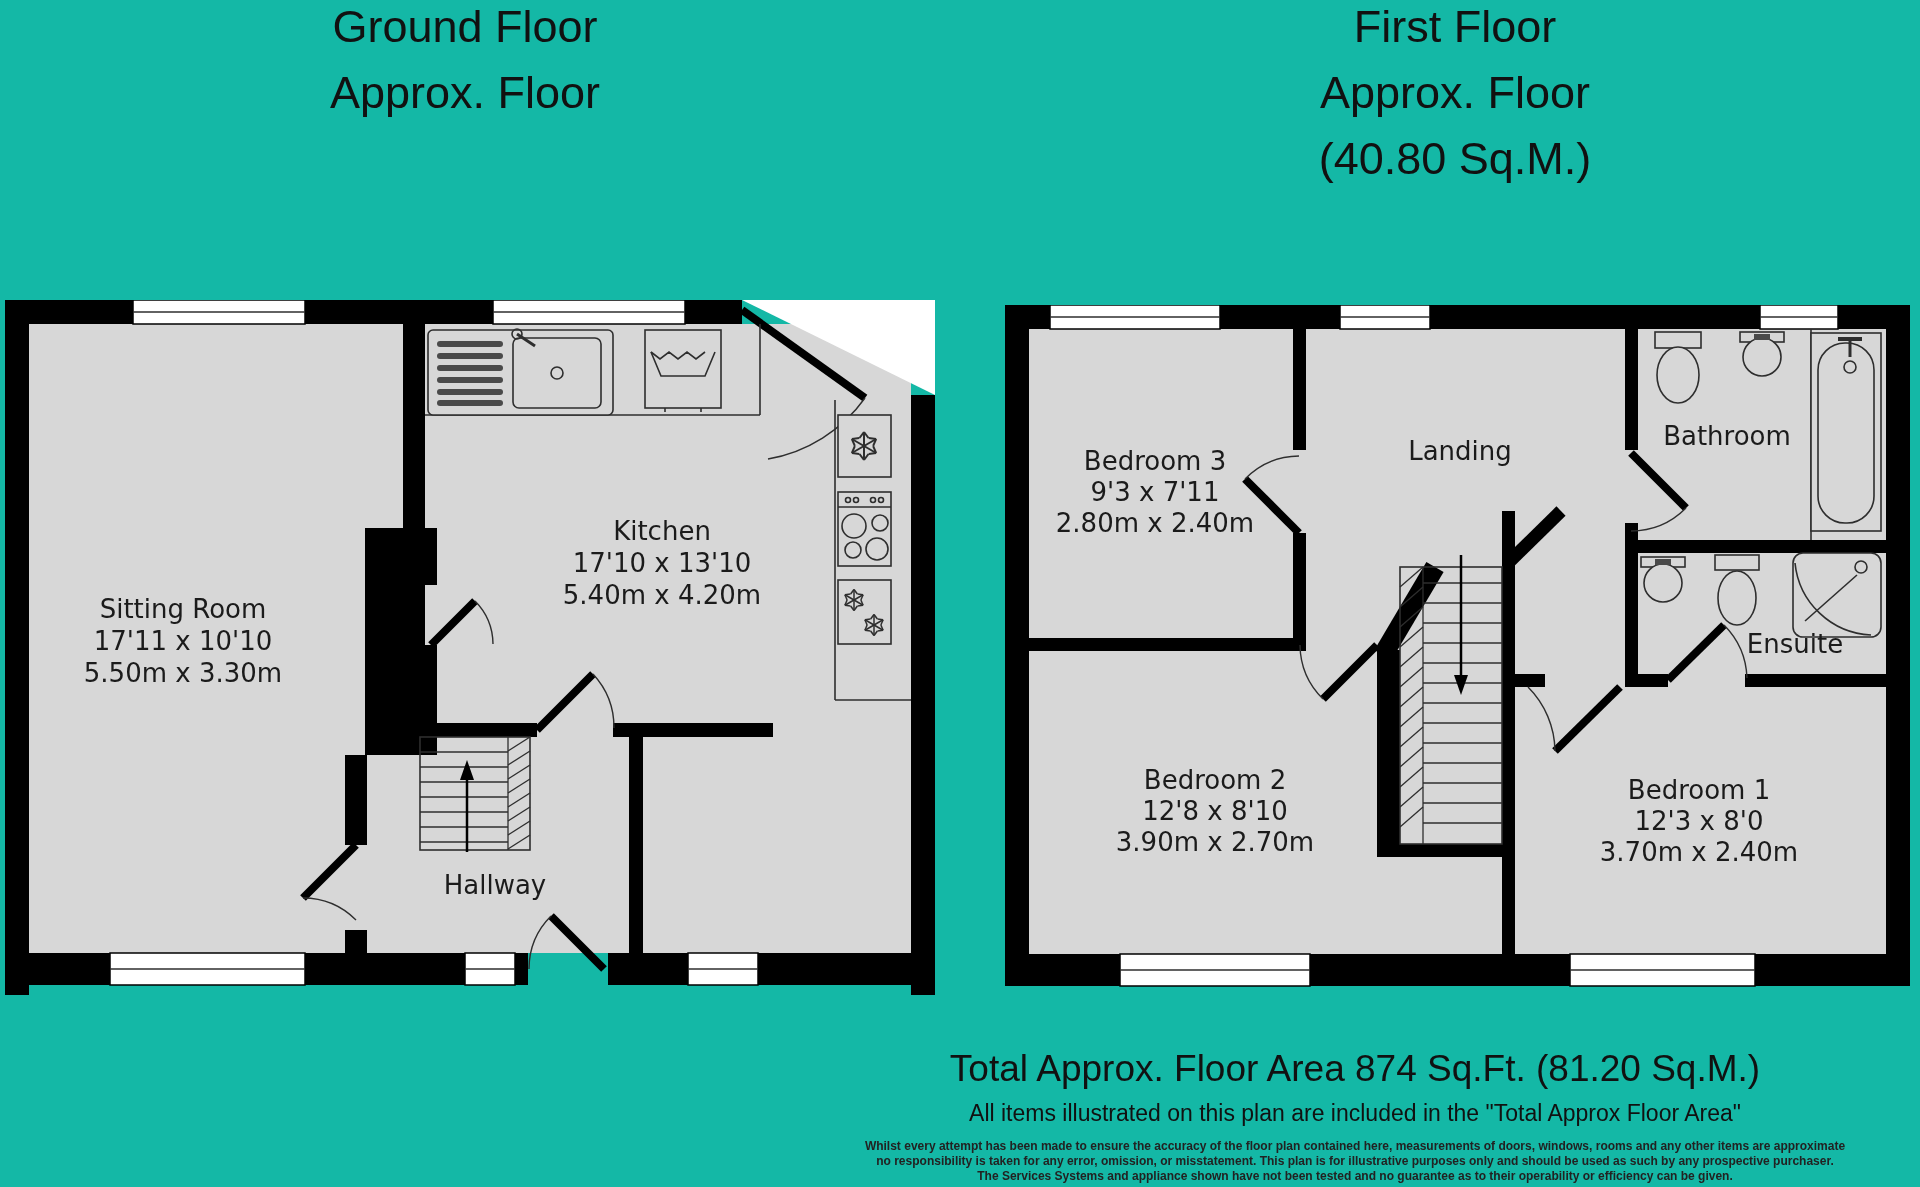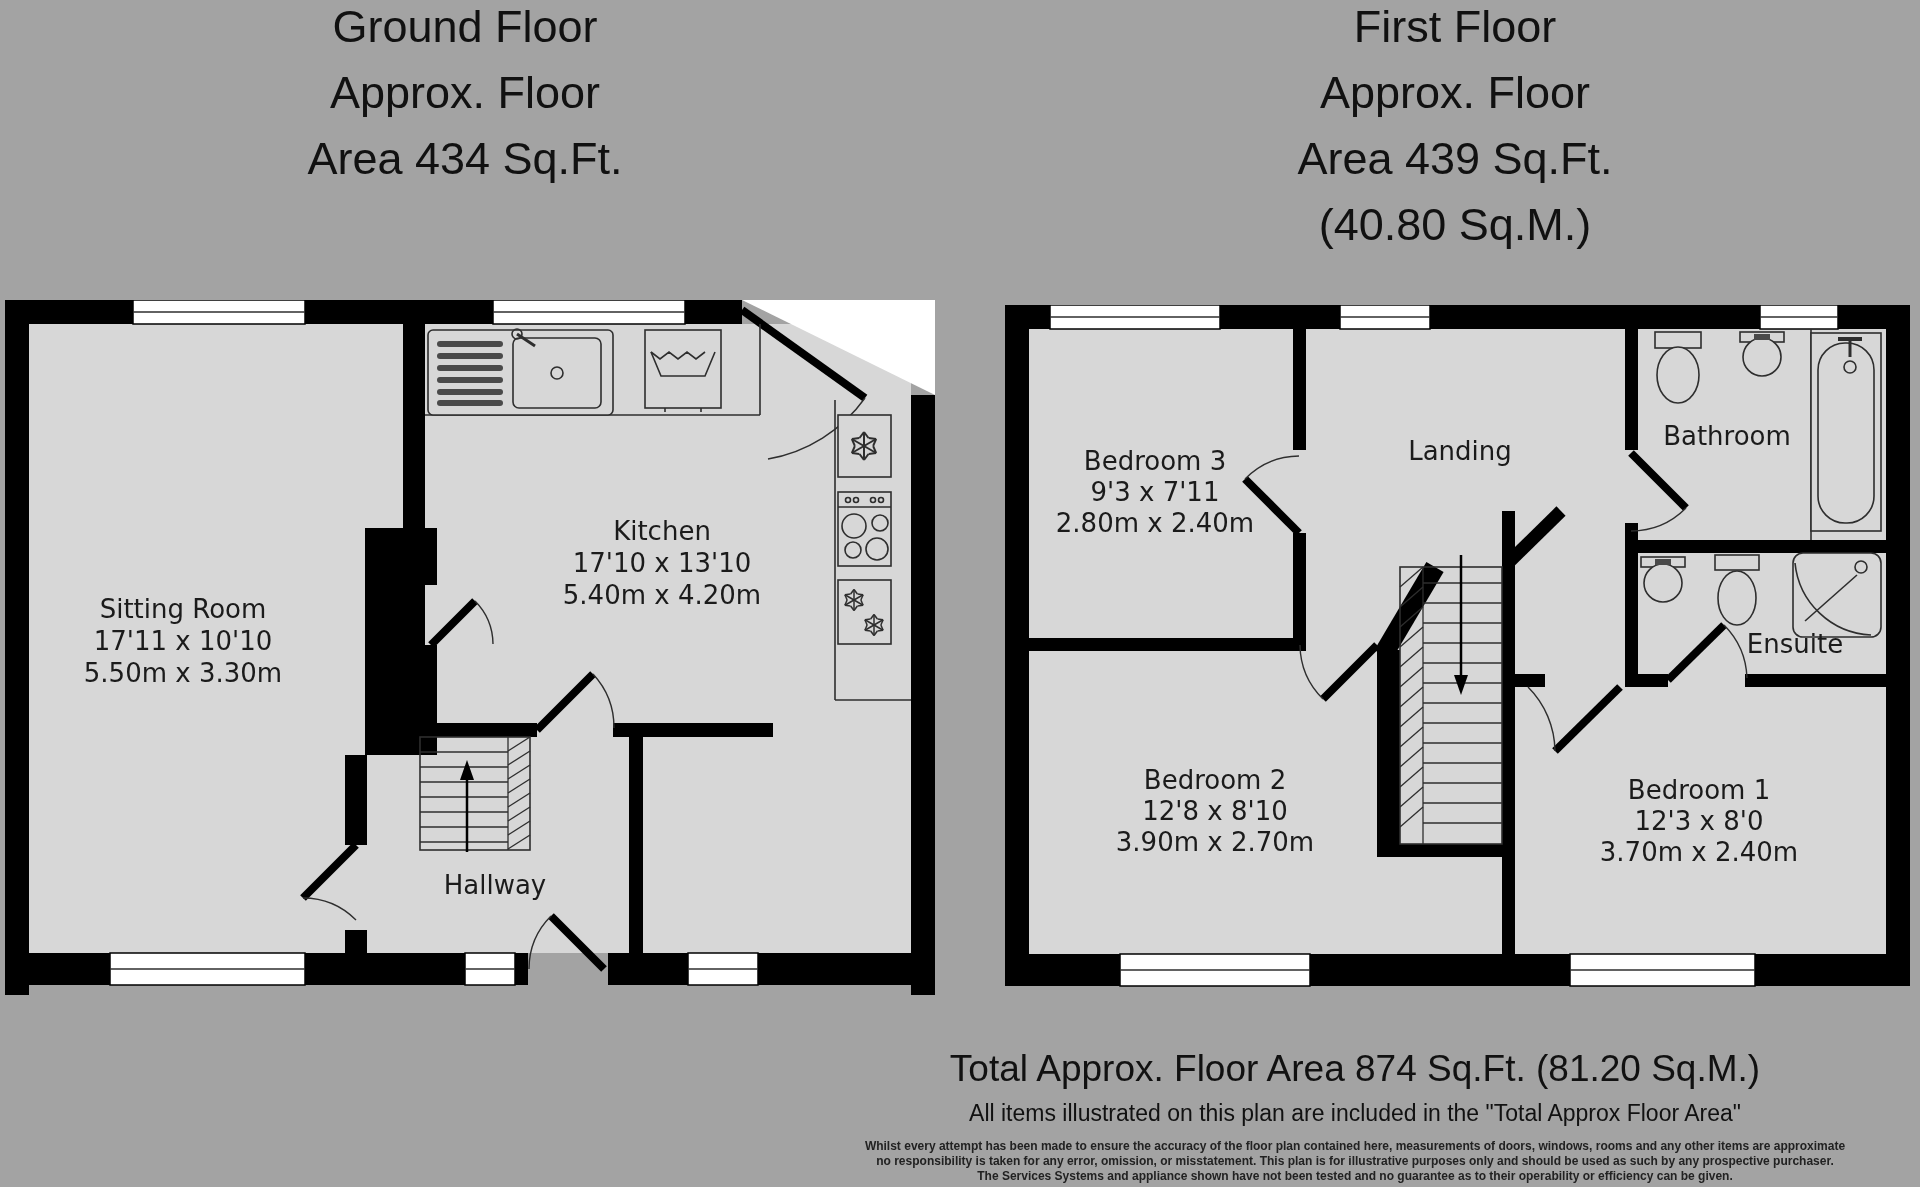--- a/index.html
+++ b/index.html
@@ -1,16 +1,16 @@
 <!DOCTYPE html>
 <html><head>
 <meta charset="utf-8">
 <style>
   html,body{margin:0;padding:0;background:#ffffff;}
-  #canvas{position:relative;width:1920px;height:1187px;background:#a3a3a3;overflow:hidden;
+  #canvas{position:relative;width:1920px;height:1187px;background:#14b8a6;overflow:hidden;
           font-family:"Liberation Sans",sans-serif;color:#111;}
   .floor-title{position:absolute;top:-6px;width:600px;text-align:center;
                font-size:45px;line-height:66px;color:#111;}
   .plan{position:absolute;}
   .footer{position:absolute;left:705px;width:1300px;text-align:center;}
   .footer-total{font-size:37px;color:#111;}
   .footer-included{font-size:23px;margin-top:10px;color:#111;}
   .footer-disclaimer{font-size:12px;line-height:15px;margin-top:12px;color:#222;font-weight:bold;}
   svg text{font-family:"DejaVu Sans",sans-serif;fill:#1b1b1b;}
   .wall{fill:#000;}
@@ -23,27 +23,25 @@
   .roomlabel{font-size:26px;text-anchor:middle;}
 </style>
 </head>
 <body>
 
 <div id="canvas">
 
   <div class="floor-title" style="left:165px;">
     <div>Ground Floor</div>
     <div>Approx. Floor</div>
-    <div>Area 434 Sq.Ft.</div>
   </div>
 
   <div class="floor-title" style="left:1155px;">
     <div>First Floor</div>
     <div>Approx. Floor</div>
-    <div>Area 439 Sq.Ft.</div>
     <div>(40.80 Sq.M.)</div>
   </div>
 
   <svg class="plan" style="left:5px;top:300px;" width="930" height="695" viewBox="0 0 930 695">
     <defs>
       <g id="spoke" stroke="#2e2e2e" stroke-width="2" fill="none">
         <line y1="-14" y2="14"></line>
         <line x1="0" y1="-14" x2="-4.5" y2="-8"></line>
           <line x1="0" y1="-14" x2="4.5" y2="-8"></line>
         <line x1="0" y1="14" x2="-4.5" y2="8"></line>

